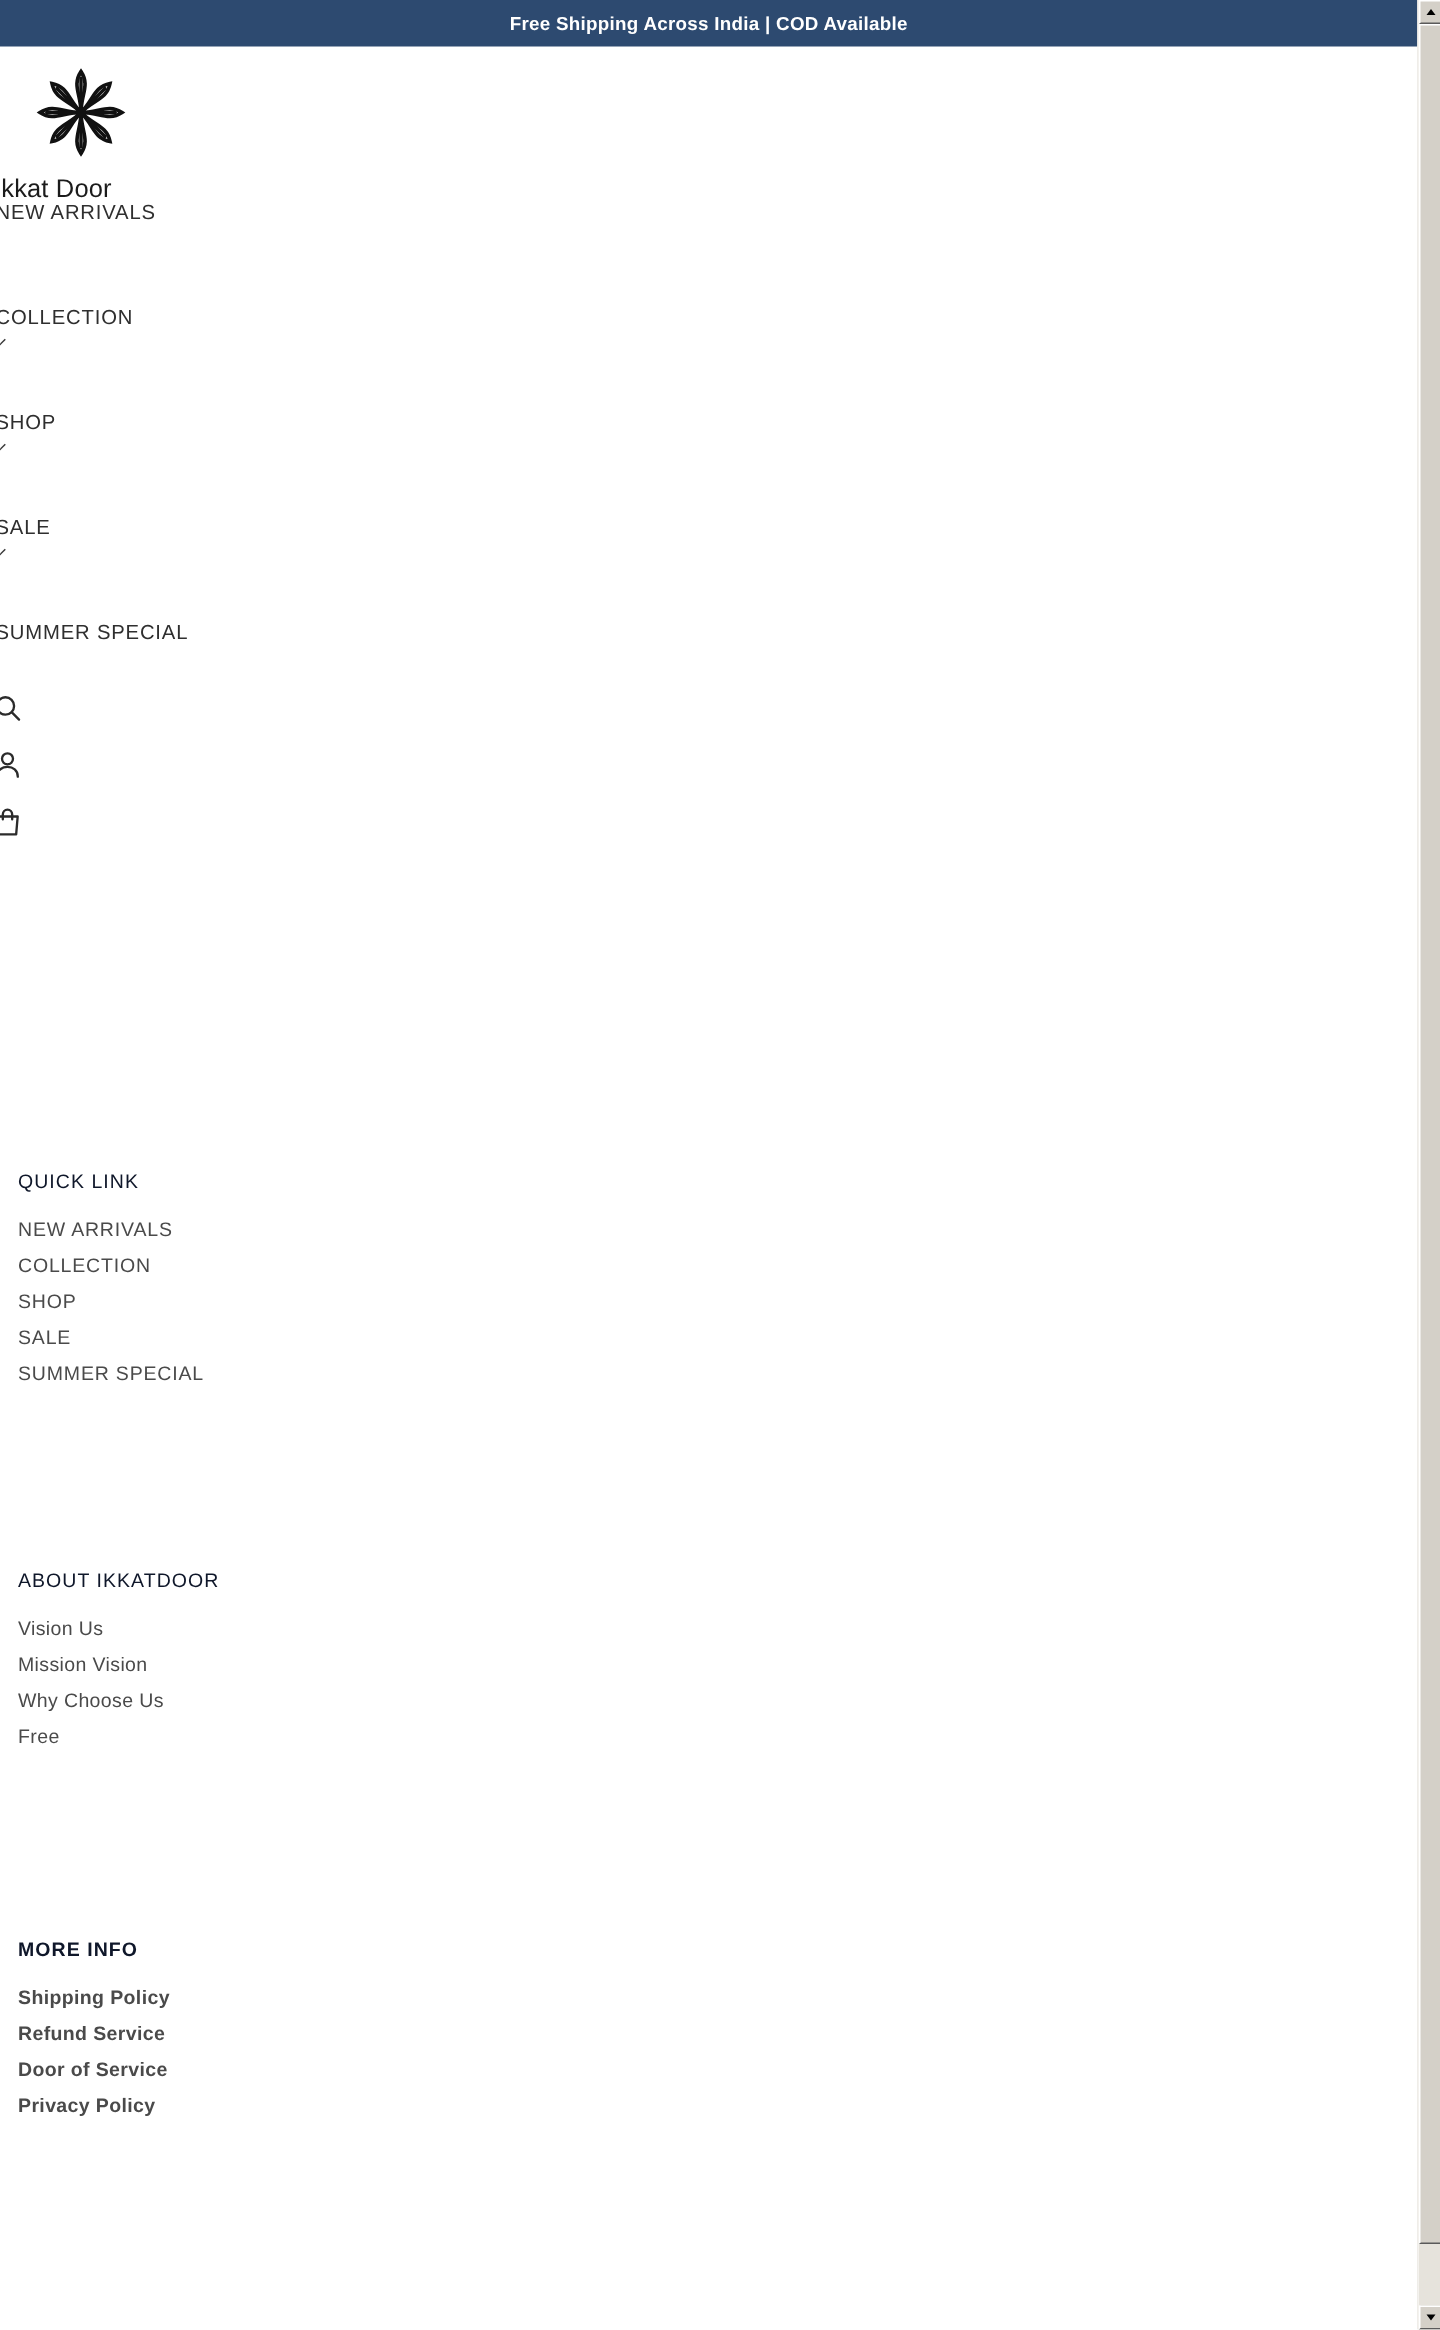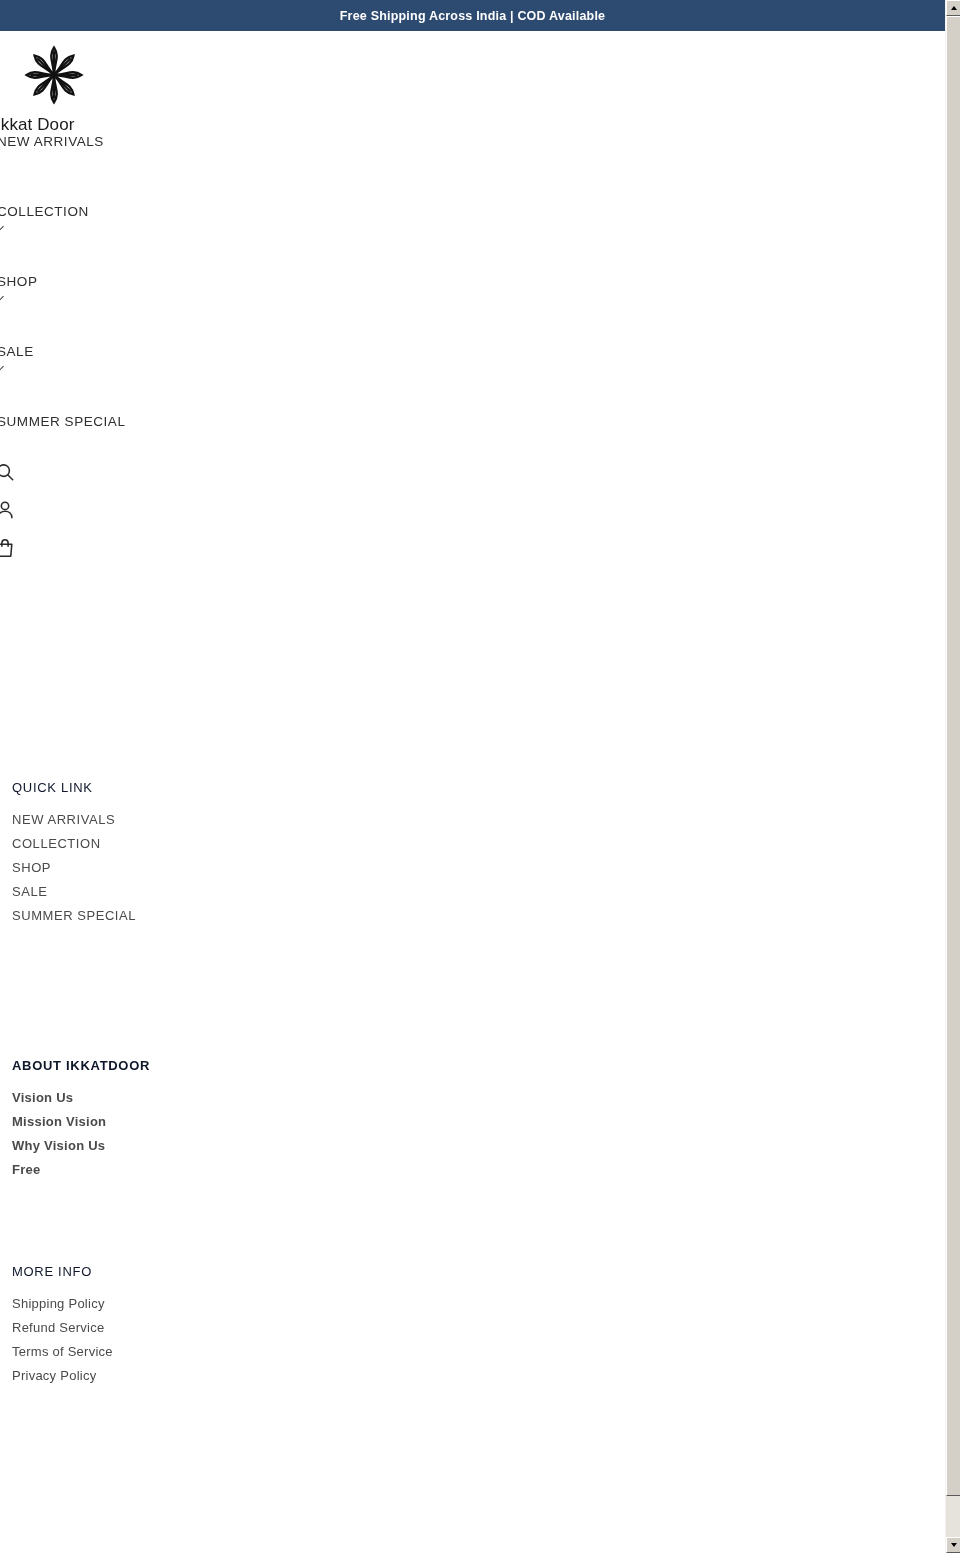--- a/index.html
+++ b/index.html
@@ -125,22 +125,22 @@
     left: 0;
     top: 760px;
     width: 945px;
   }
   .footer-col {
     position: absolute;
     left: 12px;
     width: 320px;
   }
   .footer-col--quick  { top: 20px; }
-  .footer-col--about  { top: 298px; font-weight: bold; }
-  .footer-col--more   { top: 504px; }
+  .footer-col--about  { top: 286px; }
+  .footer-col--more   { top: 532px; font-weight: bold; }
 
   .footer-heading {
     font-size: 13px;
     letter-spacing: 0.7px;
     color: #0f172a;
     margin-bottom: 13px;
     white-space: nowrap;
   }
   .footer-link {
     display: block;
@@ -341,29 +341,29 @@
       <a class="footer-link footer-link--title" href="#">COLLECTION</a>
       <a class="footer-link footer-link--title" href="#">SHOP</a>
       <a class="footer-link footer-link--title" href="#">SALE</a>
       <a class="footer-link footer-link--title" href="#">SUMMER SPECIAL</a>
     </div>
 
     <div class="footer-col footer-col--about">
       <div class="footer-heading">ABOUT IKKATDOOR</div>
       <a class="footer-link" href="#">Vision Us</a>
       <a class="footer-link" href="#">Mission Vision</a>
-      <a class="footer-link" href="#">Why Vision Us</a>
+      <a class="footer-link" href="#">Why Choose Us</a>
       <a class="footer-link" href="#">Free</a>
     </div>
 
     <div class="footer-col footer-col--more">
       <div class="footer-heading">MORE INFO</div>
       <a class="footer-link" href="#">Shipping Policy</a>
       <a class="footer-link" href="#">Refund Service</a>
-      <a class="footer-link" href="#">Terms of Service</a>
+      <a class="footer-link" href="#">Door of Service</a>
       <a class="footer-link" href="#">Privacy Policy</a>
     </div>
 
     <div class="footer-copyright">© IKKAT DOOR 2023</div>
 
   </div>
 
 </div>
 
 <div id="scrollbar">

